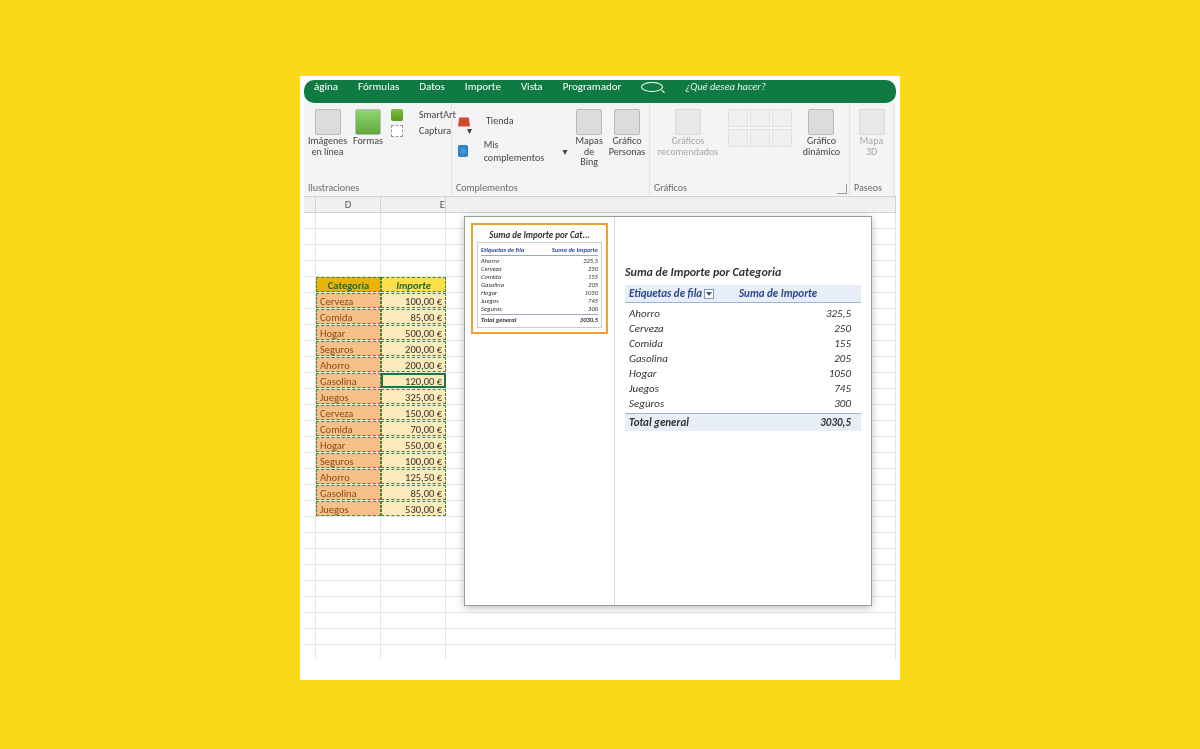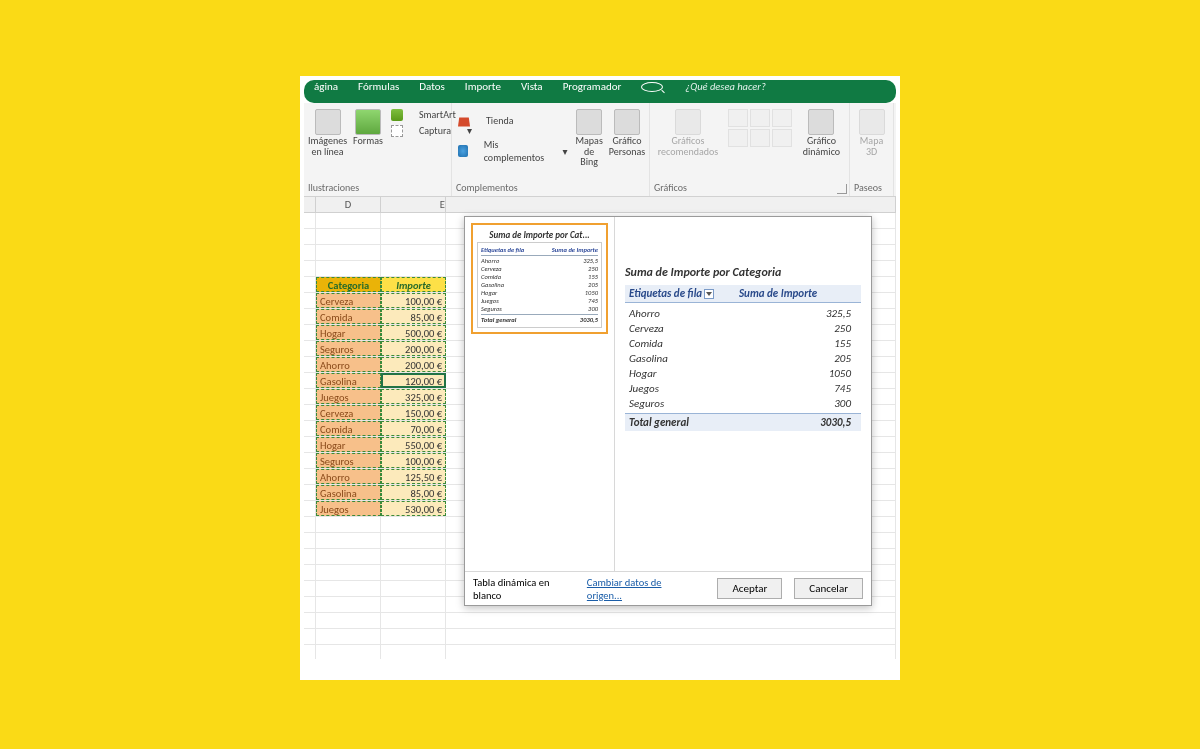--- a/index.html
+++ b/index.html
@@ -466,22 +466,15 @@
               <div class="c1">Seguros</div>
               <div class="c2">300</div>
             </div>
           </div>
         <div class="pvt-total">
           <div class="c1">Total general</div>
           <div class="c2">3030,5</div>
         </div>
       </div>
     </div>
-    <div class="dlg-foot">
-      <span class="footlink">Tabla dinámica en blanco</span>
-      <span class="footlink link">Cambiar datos de origen...</span>
-      <span class="spacer"></span>
-      <button class="btn">Aceptar</button>
-      <button class="btn">Cancelar</button>
-    </div>
   </div>
 
 </div>
 
 </body></html>

